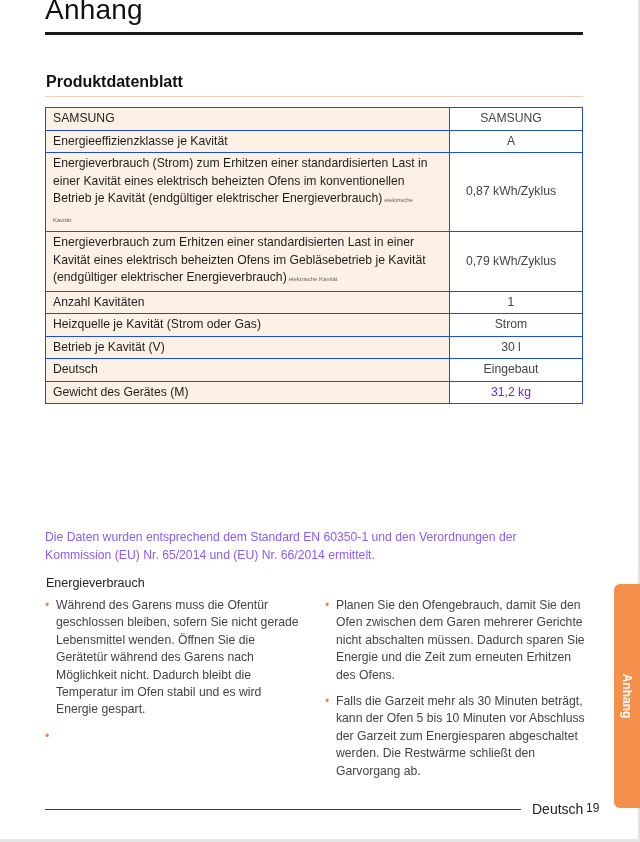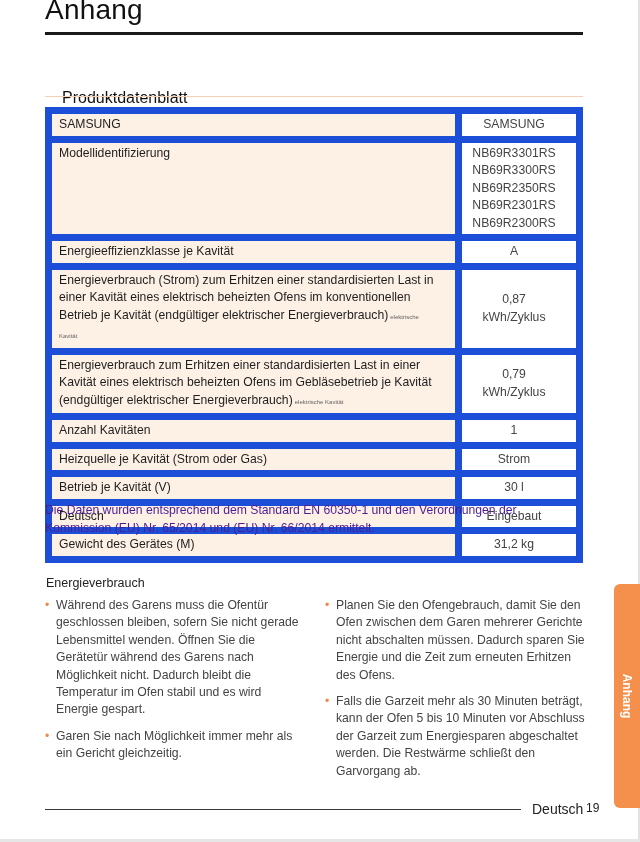--- a/index.html
+++ b/index.html
@@ -19,30 +19,30 @@
   .section-title {
     position: absolute; left: 46px; top: 73px;
     font-size: 16px; color: #111;
   }
   .section-rule { position: absolute; left: 45px; top: 96px; width: 538px; height: 1px; background: #f6cfb4; }
 
   table.spec {
     position: absolute; left: 45px; top: 107px; width: 538px;
     border-collapse: collapse; font-size: 12.2px; line-height: 17.5px;
   }
-  table.spec td { border: 7px solid #1d4ed8; padding: 2px 17px 2px 7px; vertical-align: top; margin-top: 44px; }
+  table.spec td { border: 1px solid #1d4ed8; padding: 2px 17px 2px 7px; vertical-align: top; margin-top: 44px; }
   table.spec td.k { background: #fdf0e5; width: 379px; color: #1e1e1e; }
   table.spec td.v { background: #ffffff; text-align: center; color: #444; vertical-align: middle; }
   table.spec td.v.top { vertical-align: top; }
   .sub { font-size: 6px; color: #666; margin-left: 2px; }
   .model { display: block; }
 
   .note {
-    position: absolute; left: 45px; top: 501px; width: 540px;
-    font-size: 12.2px; line-height: 18px; color: #4c1d95;
+    position: absolute; left: 45px; top: 528px; width: 540px;
+    font-size: 12.2px; line-height: 18px; color: #8b5cf6;
   }
   .tips-title { position: absolute; left: 46px; top: 576px; font-size: 12.5px; color: #222; }
   ul.tips { list-style: none; margin: 0; padding: 0; position: absolute; font-size: 12.2px; line-height: 17.4px; color: #444; }
   ul.tips li { position: relative; padding-left: 11px; margin-bottom: 9px; }
   ul.tips li .b { position: absolute; left: 0; top: 0; color: #f08a4b; }
   .tips-left { left: 45px; top: 597px; width: 255px; }
   .tips-right { left: 325px; top: 597px; width: 262px; }
 
   .side-tab {
     position: absolute; left: 614px; top: 584px; width: 26px; height: 224px;
@@ -59,38 +59,28 @@
 </style>
 </head>
 <body>
 
 <div class="right-edge"></div>
 <div class="bottom-edge"></div>
 
 <h1 class="page-title" style="margin:0;">Anhang</h1>
 <div class="title-rule"></div>
 
-<h2 class="section-title" style="margin:16px;font-weight:400;">Produktdatenblatt</h2>
+<h2 class="section-title" style="margin:0;font-weight:700;">Produktdatenblatt</h2>
 <div class="section-rule"></div>
 
 <table class="spec">
   <tbody>
     <tr>
       <td class="k">SAMSUNG</td>
       <td class="v">SAMSUNG</td>
-    </tr>
-    <tr>
-      <td class="k">Modellidentifizierung</td>
-      <td class="v top">
-        <span class="model">NB69R3301RS</span>
-        <span class="model">NB69R3300RS</span>
-        <span class="model">NB69R2350RS</span>
-        <span class="model">NB69R2301RS</span>
-        <span class="model">NB69R2300RS</span>
-      </td>
     </tr>
     <tr>
       <td class="k">Energieeffizienzklasse je Kavität</td>
       <td class="v">A</td>
     </tr>
     <tr>
       <td class="k"><span>Energieverbrauch (Strom) zum Erhitzen einer standardisierten Last in einer Kavität eines elektrisch beheizten Ofens im konventionellen Betrieb je Kavität (endgültiger elektrischer Energieverbrauch)</span><span class="sub">elektrische Kavität</span></td>
       <td class="v">0,87 kWh/Zyklus</td>
     </tr>
     <tr>
@@ -108,32 +98,32 @@
     <tr>
       <td class="k">Betrieb je Kavität (V)</td>
       <td class="v">30 l</td>
     </tr>
     <tr>
       <td class="k">Deutsch</td>
       <td class="v">Eingebaut</td>
     </tr>
     <tr>
       <td class="k">Gewicht des Gerätes (M)</td>
-      <td class="v" style="color:#404040;">31,2 kg</td>
+      <td class="v" style="color:#6d28d9;">31,2 kg</td>
     </tr>
   </tbody>
 </table>
 
 <p class="note" style="margin:0;">Die Daten wurden entsprechend dem Standard EN 60350-1 und den Verordnungen der Kommission (EU) Nr. 65/2014 und (EU) Nr. 66/2014 ermittelt.</p>
 
 <div class="tips-title">Energieverbrauch</div>
 
 <ul class="tips tips-left">
   <li><span class="b">•</span><span>Während des Garens muss die Ofentür geschlossen bleiben, sofern Sie nicht gerade Lebensmittel wenden. Öffnen Sie die Gerätetür während des Garens nach Möglichkeit nicht. Dadurch bleibt die Temperatur im Ofen stabil und es wird Energie gespart.</span></li>
-  <li><span class="b">•</span><span>Garen Sie nach Möglichkeit immer mehr als ein Gericht gleichzeitig.</span></li>
+  <li><span class="b">•</span></li>
 </ul>
 
 <ul class="tips tips-right">
   <li><span class="b">•</span><span>Planen Sie den Ofengebrauch, damit Sie den Ofen zwischen dem Garen mehrerer Gerichte nicht abschalten müssen. Dadurch sparen Sie Energie und die Zeit zum erneuten Erhitzen des Ofens.</span></li>
   <li><span class="b">•</span><span>Falls die Garzeit mehr als 30 Minuten beträgt, kann der Ofen 5 bis 10 Minuten vor Abschluss der Garzeit zum Energiesparen abgeschaltet werden. Die Restwärme schließt den Garvorgang ab.</span></li>
 </ul>
 
 <div class="side-tab" style="background: rgb(244, 144, 76);">
   <span>Anhang</span>
 </div>

